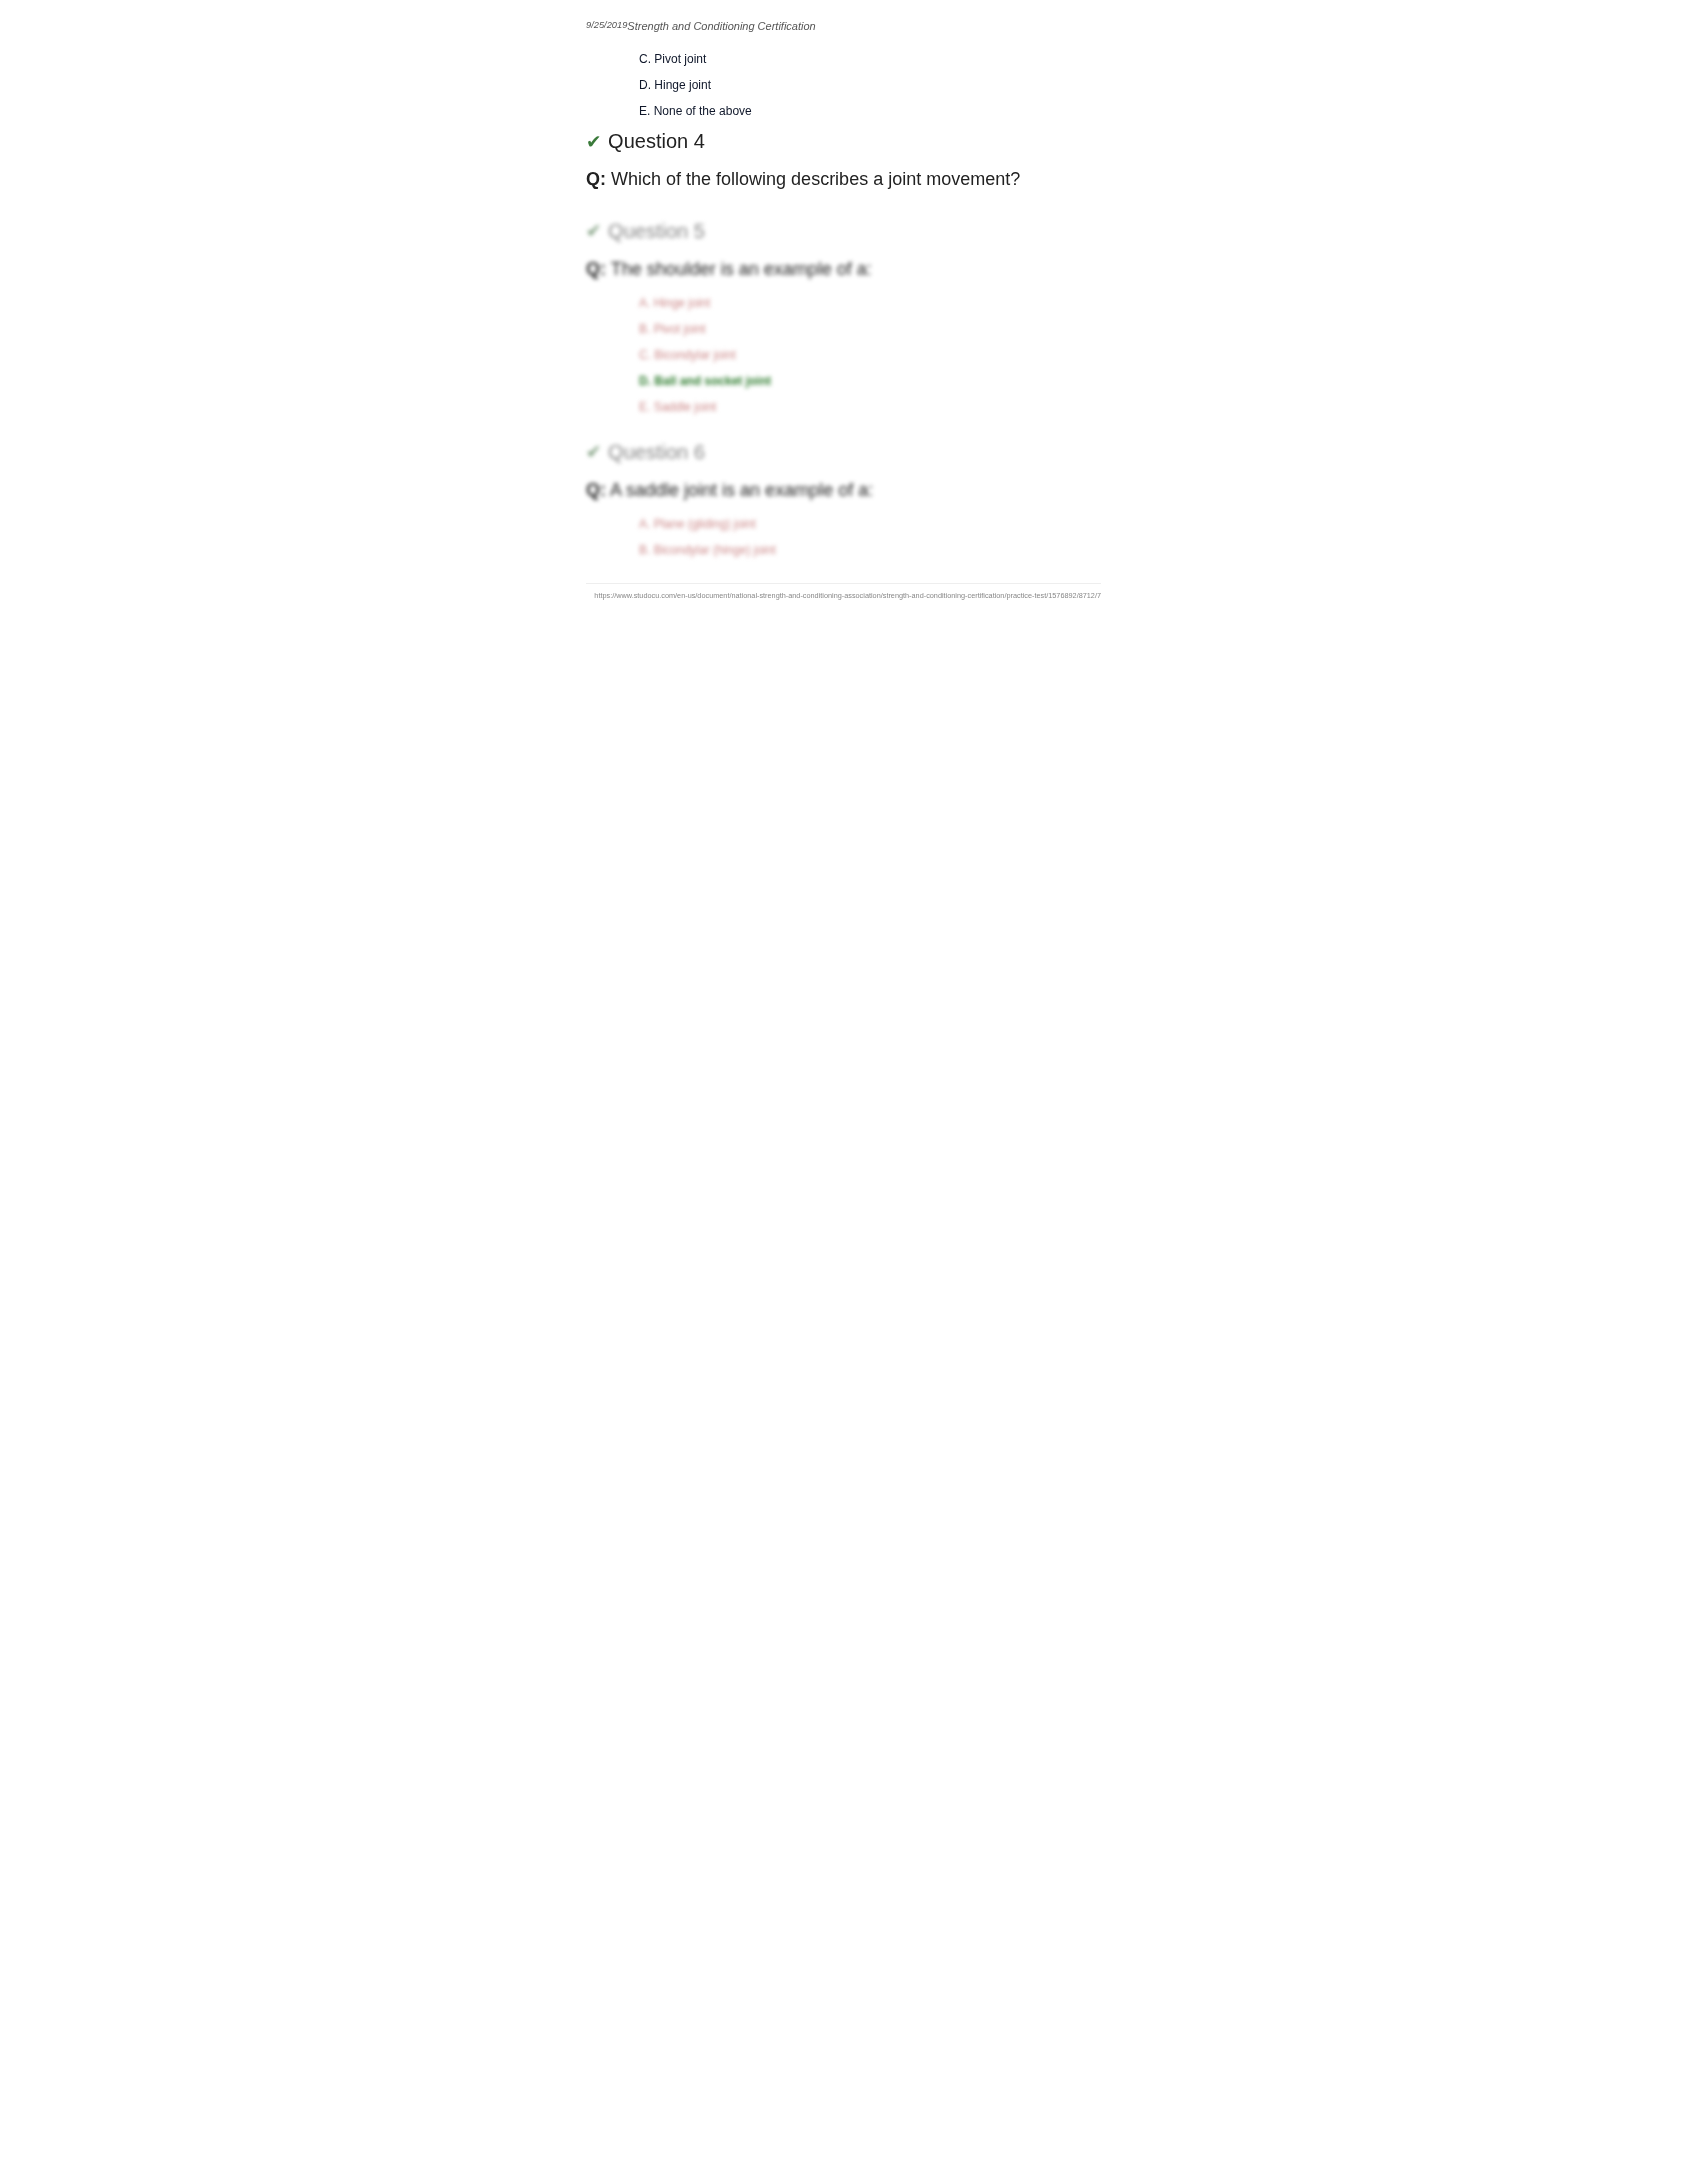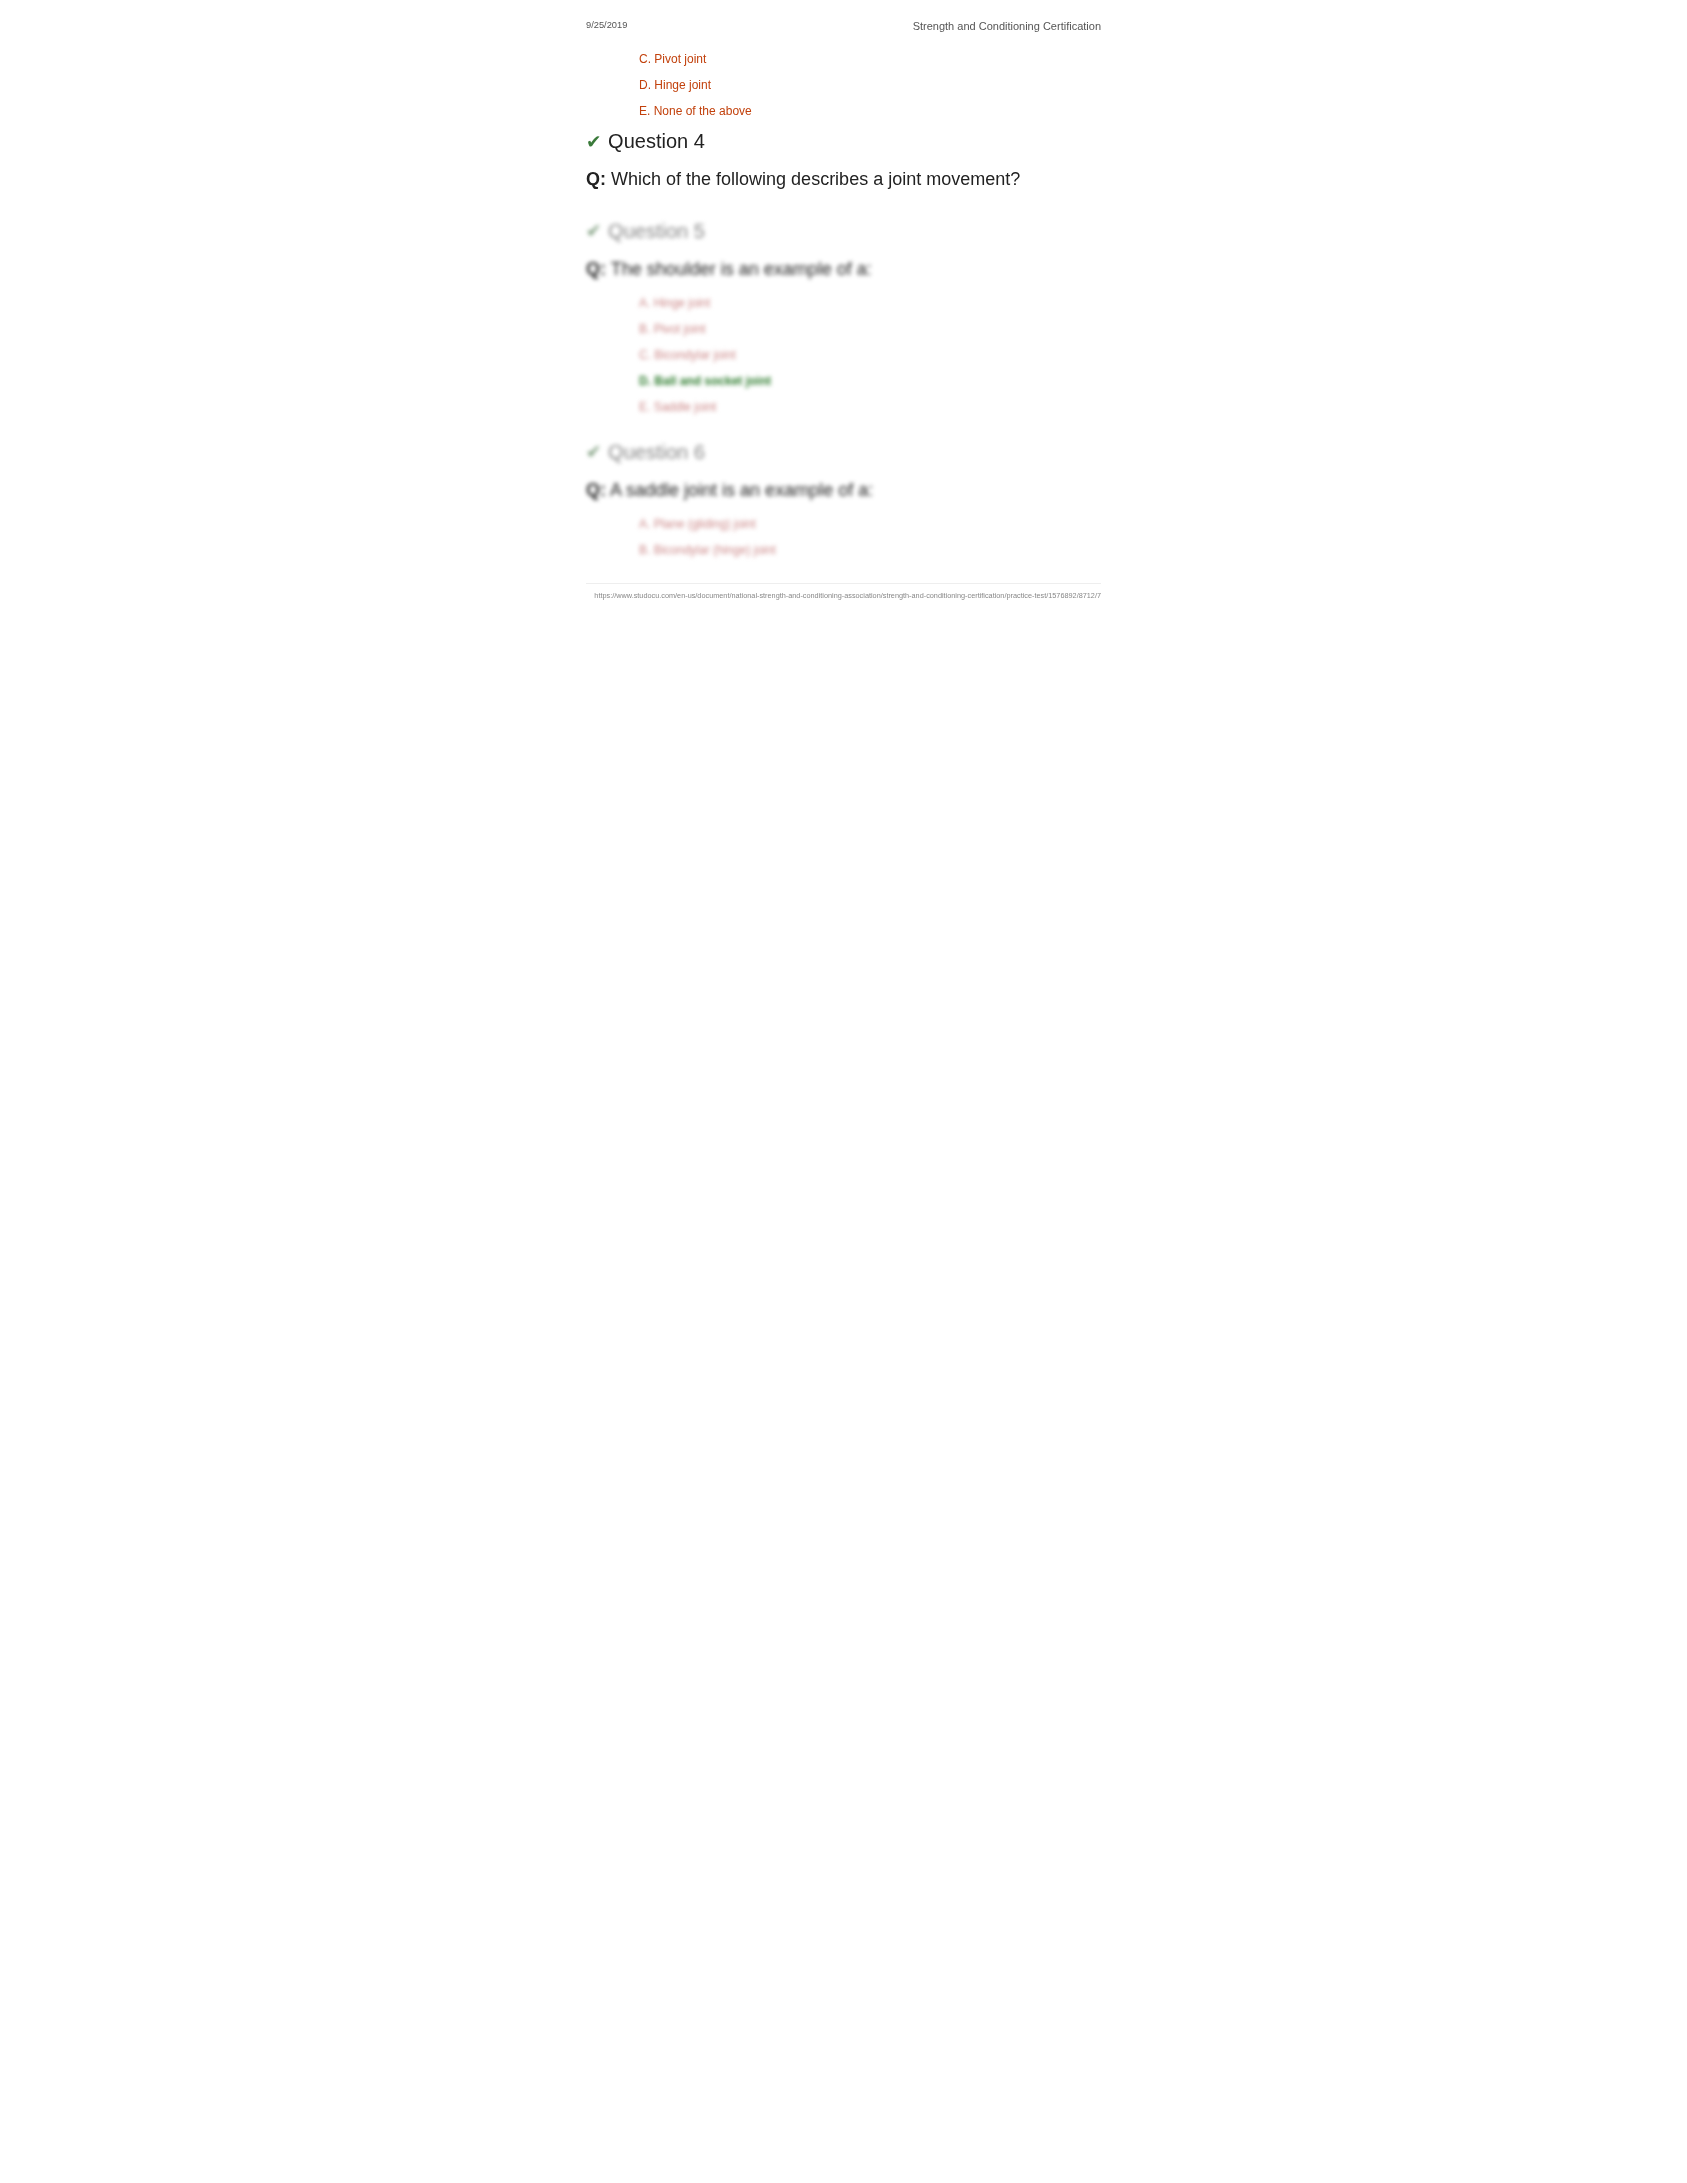--- a/index.html
+++ b/index.html
@@ -15,25 +15,26 @@
     .page {
       width: 100%;
       max-width: 595px;
       margin: 0 auto;
       padding: 20px 40px 40px 40px;
       position: relative;
     }
 
     .header {
       display: flex;
-      justify-content: space-between;
+      justify-content: flex-start;
       align-items: flex-start;
       margin-bottom: 20px;
       font-size: 9.3px;
       color: #555;
+      font-style: italic;
     }
 
     .header-title {
       font-size: 11px;
       color: #555;
     }
 
     .section {
       margin-bottom: 26.5px;
     }
@@ -64,21 +65,21 @@
     }
 
     .options {
       padding-left: 53px;
       margin-bottom: 6.6px;
     }
 
     .option {
       font-size: 12px;
       margin-bottom: 12px;
-      color: #c2410c;
+      color: #0f172a;
     }
 
     .option.correct {
       color: #2a7a2a;
       font-weight: bold;
     }
 
     
     .blurred {
       filter: blur(2px);

